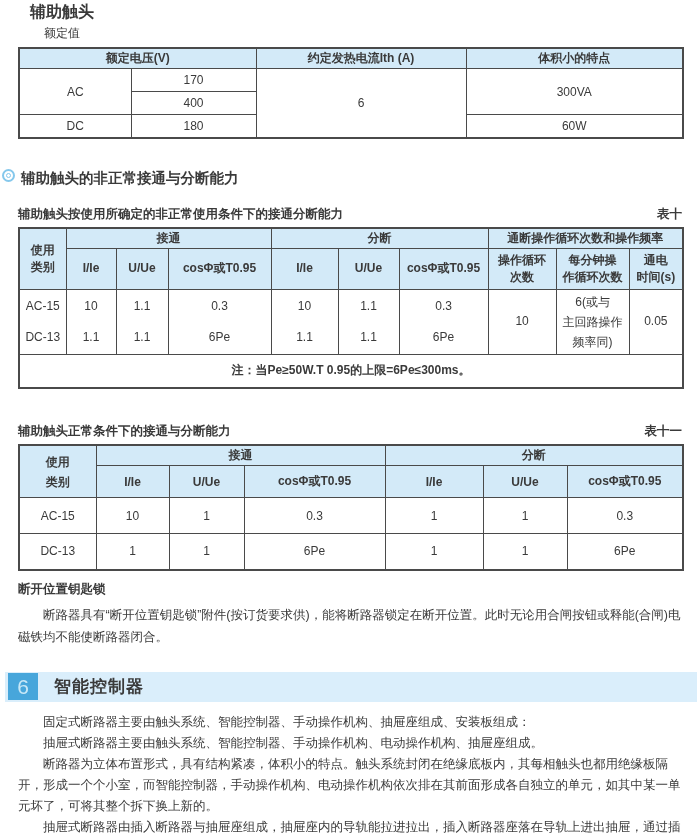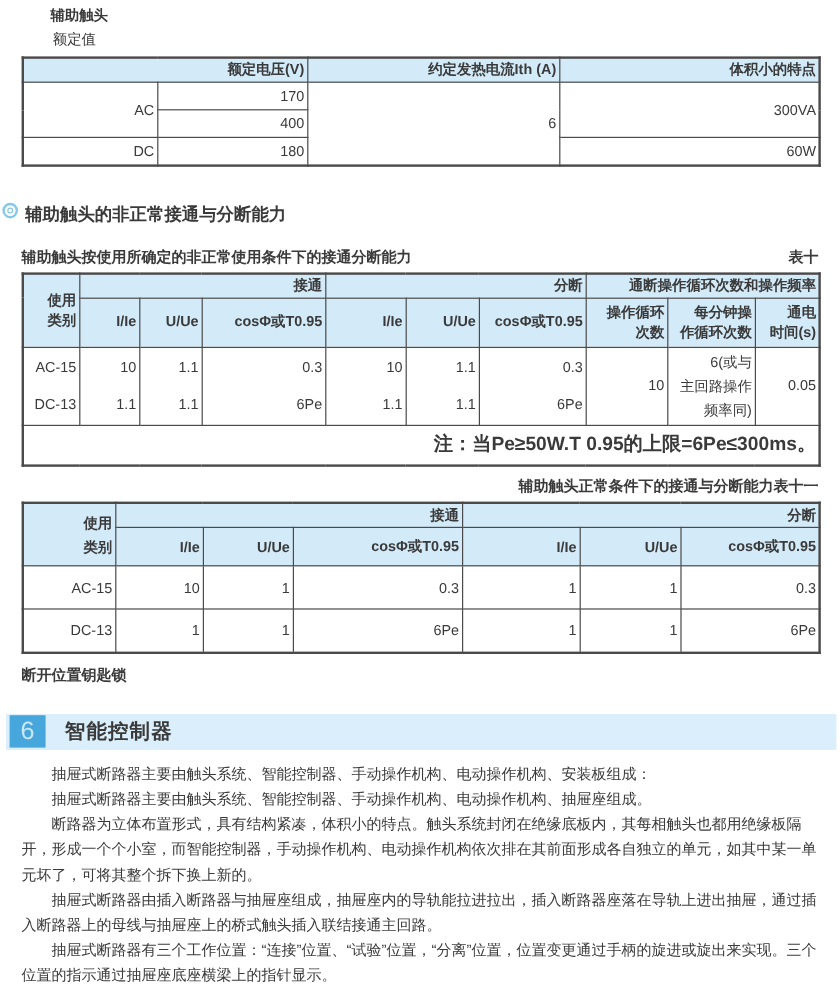--- a/index.html
+++ b/index.html
@@ -13,50 +13,50 @@
   }
   *{box-sizing:border-box;margin:0;padding:0;}
   html,body{width:700px;height:840px;overflow:hidden;background:#fff;}
   body{
     font-family:"Liberation Sans","DejaVu Sans",sans-serif;
     color:var(--text);
     font-size:12px;
   }
   .page{padding:3px 18px 0 18px;width:700px;}
 
-  .h-top{font-size:12px;font-weight:bold;margin:3px 0 0 24px;line-height:15px;}
+  .h-top{font-size:16px;font-weight:bold;margin:3px 0 0 12px;line-height:15px;font-family:Liberation Mono, monospace;}
   .h-sub{font-size:12px;font-weight:normal;margin:5px 0 6px 26px;line-height:15px;}
 
   table{border-collapse:collapse;width:100%;table-layout:fixed;}
   table{border:2px solid var(--border);}
-  th,td{border:1px solid var(--border);text-align:right;vertical-align:middle;padding:1px 2px;}
+  th,td{border:1px solid var(--border);text-align:center;vertical-align:middle;padding:1px 2px;}
   th{background:var(--table-header-bg);font-weight:bold;font-size:12px;}
   td{font-size:12px;background:#fff;}
   .pre{white-space:pre-line;}
 
   .t1 th{height:20px;}
   .t1 td{height:23px;}
 
   .section-heading{display:flex;gap:6px;margin:30px 0 4px -16px;}
   .section-heading .title{font-size:14.5px;font-weight:bold;}
   .ring{width:13px;height:13px;border:2px solid var(--ring);border-radius:50%;
         display:inline-flex;align-items:center;justify-content:center;flex:0 0 auto;}
   .ring-inner{width:5px;height:5px;border:1.5px solid var(--ring);border-radius:50%;}
 
   .caption-row{display:flex;justify-content:space-between;align-items:flex-end;
                font-weight:bold;font-size:12.5px;}
   .cap2{margin-top:18px;}
-  .cap3{margin-top:8px;justify-content:flex-end;}
+  .cap3{margin-top:34px;}
   .caption-row + table{margin-top:4px;}
 
   .t2 .hr1 th{height:20px;}
   .t2 .hr2 th{height:41px;line-height:17px;}
   .t2 .data td{height:62px;line-height:31px;}
   .t2 .data td.per-min{line-height:20px;}
-  .t2 .note td{height:34px;font-weight:bold;font-size:16px;}
+  .t2 .note td{height:34px;font-weight:bold;font-size:12px;}
 
   .t3 .hr1 th{height:20px;}
   .t3 .hr2 th{height:32px;}
   .t3 td{height:36px;}
   .t3 th.cat{line-height:20px;}
 
   .keylock{margin-top:10px;}
   .keylock .kl-title{font-weight:bold;font-size:12.5px;line-height:16px;}
   .keylock .kl-body{margin-top:7px;text-indent:2em;line-height:22px;font-size:12.5px;}
 
@@ -230,28 +230,29 @@
         <td>6Pe</td>
         <td>1</td>
         <td>1</td>
         <td>6Pe</td>
       </tr>
     </tbody>
   </table>
 
   <div class="keylock">
     <div class="kl-title">断开位置钥匙锁</div>
+    <div class="kl-body">断路器具有“断开位置钥匙锁”附件(按订货要求供)，能将断路器锁定在断开位置。此时无论用合闸按钮或释能(合闸)电磁铁均不能使断路器闭合。</div>
   </div>
 
   <div class="banner">
     <div class="num">6</div>
     <div class="b-title">智能控制器</div>
   </div>
 
   <div class="body-text">
-    <p>抽屉式断路器主要由触头系统、智能控制器、手动操作机构、电动操作机构、安装板组成：</p>
+    <p>固定式断路器主要由触头系统、智能控制器、手动操作机构、抽屉座组成、安装板组成：</p>
     <p>抽屉式断路器主要由触头系统、智能控制器、手动操作机构、电动操作机构、抽屉座组成。</p>
     <p>断路器为立体布置形式，具有结构紧凑，体积小的特点。触头系统封闭在绝缘底板内，其每相触头也都用绝缘板隔开，形成一个个小室，而智能控制器，手动操作机构、电动操作机构依次排在其前面形成各自独立的单元，如其中某一单元坏了，可将其整个拆下换上新的。</p>
     <p>抽屉式断路器由插入断路器与抽屉座组成，抽屉座内的导轨能拉进拉出，插入断路器座落在导轨上进出抽屉，通过插入断路器上的母线与抽屉座上的桥式触头插入联结接通主回路。</p>
     <p>抽屉式断路器有三个工作位置：“连接”位置、“试验”位置，“分离”位置，位置变更通过手柄的旋进或旋出来实现。三个位置的指示通过抽屉座底座横梁上的指针显示。</p>
   </div>
 
 </div>
 
 </body></html>

